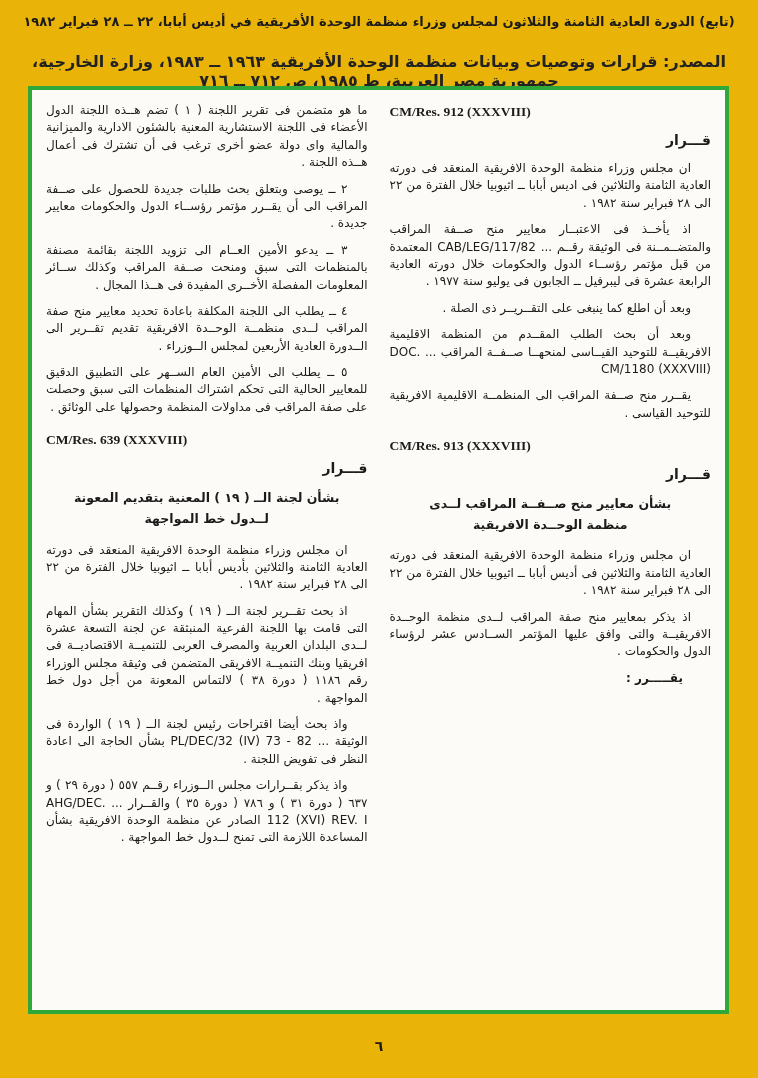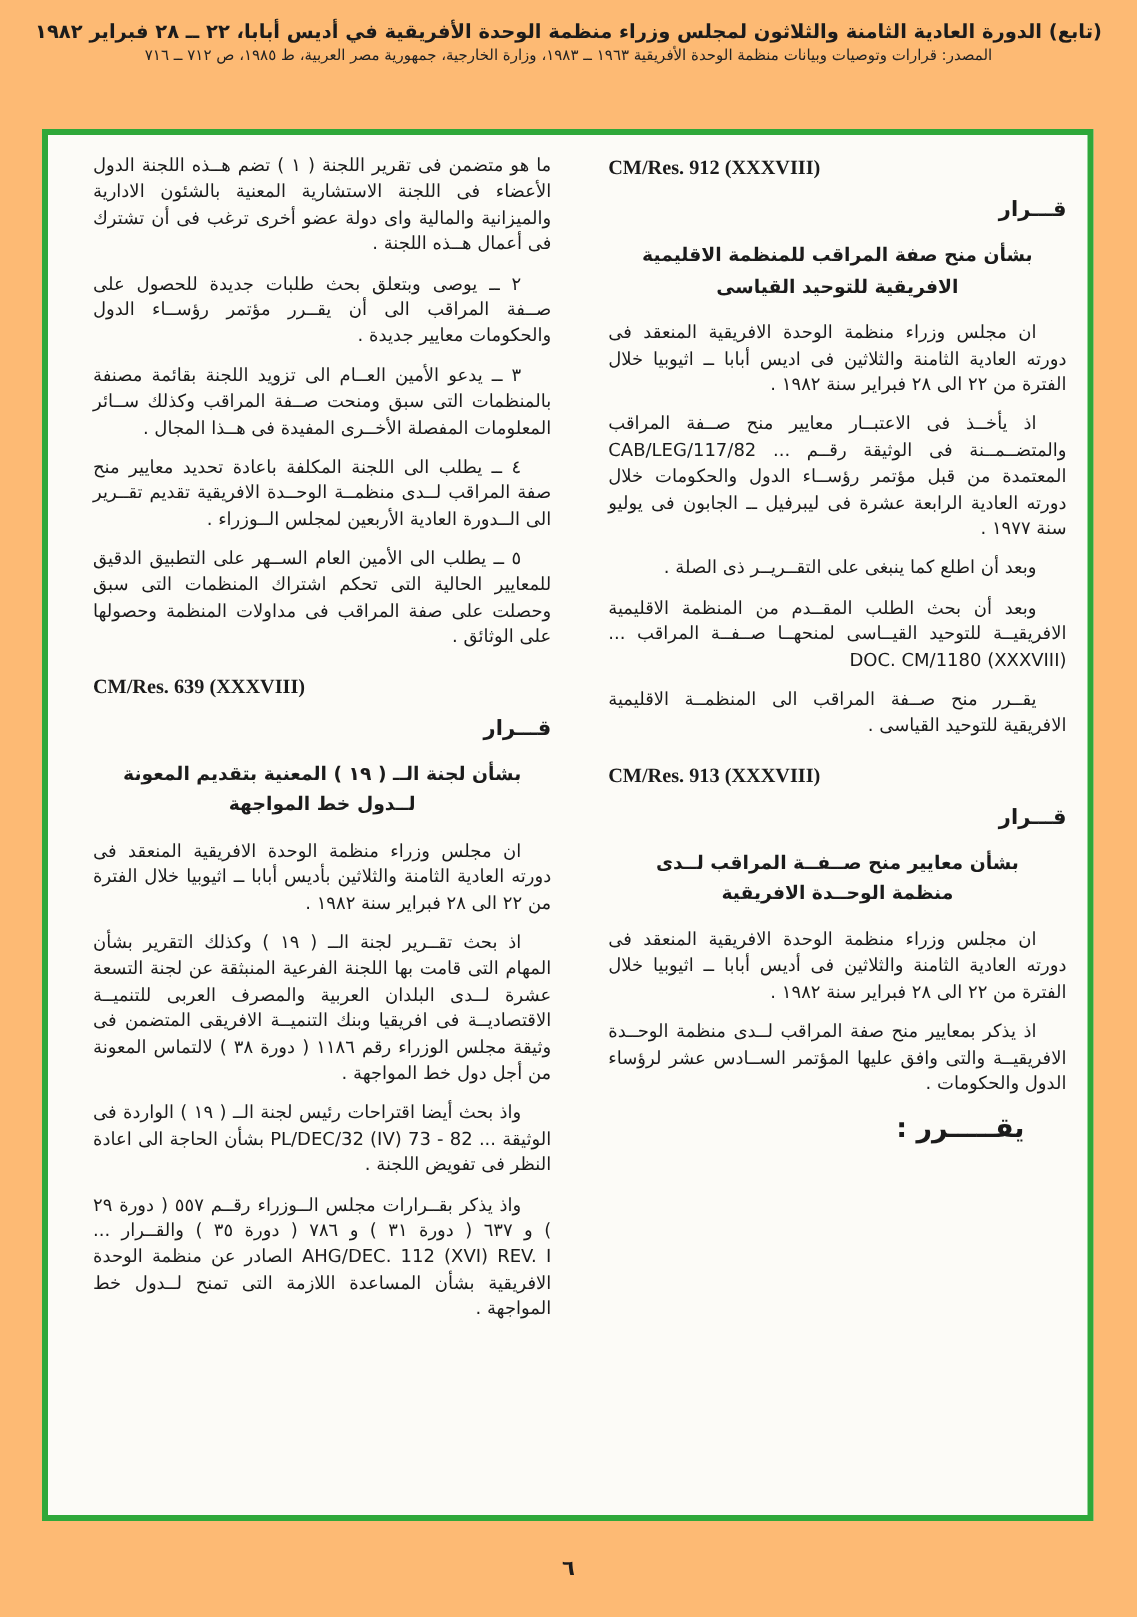--- a/index.html
+++ b/index.html
@@ -1,42 +1,42 @@
 <!DOCTYPE html>
 <html lang="ar"><head>
 <meta charset="utf-8">
 <style>
   html, body { margin: 0; padding: 0; }
   body { background: #ffffff; }
   .page {
     position: relative;
     width: 758px;
     height: 1078px;
-    background: #fdba74;
+    background: #eab308;
     font-family: "DejaVu Sans", sans-serif;
     color: #1b1b1b;
     overflow: hidden;
   }
   .header {
     position: absolute;
     top: 12px;
     left: 12px;
     right: 12px;
     text-align: center;
     direction: rtl;
   }
   .header .l1 {
     font-size: 13px;
     font-weight: bold;
     line-height: 1.5;
   }
   .header .l2 {
-    font-size: 10px;
-    font-weight: normal;
-    margin-top: 0;
+    font-size: 16px;
+    font-weight: bold;
+    margin-top: 20px;
     color: #222;
   }
   .frame {
     position: absolute;
     left: 28px;
     top: 86px;
     width: 701px;
     height: 928px;
     border: 4px solid #2fa83a;
     box-sizing: border-box;
@@ -48,33 +48,32 @@
     padding: 12px 14px;
     display: flex;
     gap: 22px;
     direction: rtl;
     overflow: hidden;
   }
   .col {
     flex: 1 1 0;
     min-width: 0;
     direction: rtl;
-    margin-left: 16px;
   }
   .para {
     font-size: 12px;
     line-height: 1.45;
     margin: 0 0 9px 0;
     text-align: justify;
     text-indent: 20px;
   }
   .para.cont { text-indent: 0; }
   .decide {
     font-weight: bold;
-    font-size: 18px;
+    font-size: 12px;
     text-indent: 28px;
   }
   .res-ref {
     direction: ltr;
     text-align: left;
     font-family: "Liberation Serif", serif;
     font-weight: bold;
     font-size: 13.5px;
     margin: 16px 0 12px 0;
     unicode-bidi: embed;
@@ -113,21 +112,20 @@
     <div class="l1">(تابع) الدورة العادية الثامنة والثلاثون لمجلس وزراء منظمة الوحدة الأفريقية في أديس أبابا، ٢٢ ــ ٢٨ فبراير ١٩٨٢</div>
     <div class="l2">المصدر: قرارات وتوصيات وبيانات منظمة الوحدة الأفريقية ١٩٦٣ ــ ١٩٨٣، وزارة الخارجية، جمهورية مصر العربية، ط ١٩٨٥، ص ٧١٢ ــ ٧١٦</div>
   </div>
 
   <div class="frame">
     <div class="columns">
 
       <div class="col">
         <div class="res-ref">CM/Res. 912 (XXXVIII)</div>
         <div class="res-title">قـــرار</div>
-        <div class="res-subtitle">بشأن منح صفة المراقب للمنظمة الاقليمية الافريقية للتوحيد القياسى</div>
         <p class="para">ان مجلس وزراء منظمة الوحدة الافريقية المنعقد فى دورته العادية الثامنة والثلاثين فى اديس أبابا ــ اثيوبيا خلال الفترة من ٢٢ الى ٢٨ فبراير سنة ١٩٨٢ .</p>
         <p class="para">اذ يأخــذ فى الاعتبــار معايير منح صــفة المراقب والمتضــمــنة فى الوثيقة رقــم ... CAB/LEG/117/82 المعتمدة من قبل مؤتمر رؤســاء الدول والحكومات خلال دورته العادية الرابعة عشرة فى ليبرفيل ــ الجابون فى يوليو سنة ١٩٧٧ .</p>
         <p class="para">وبعد أن اطلع كما ينبغى على التقــريــر ذى الصلة .</p>
         <p class="para">وبعد أن بحث الطلب المقــدم من المنظمة الاقليمية الافريقيــة للتوحيد القيــاسى لمنحهــا صــفــة المراقب ... DOC. CM/1180 (XXXVIII)</p>
         <p class="para">يقــرر منح صــفة المراقب الى المنظمــة الاقليمية الافريقية للتوحيد القياسى .</p>
         <div class="res-ref">CM/Res. 913 (XXXVIII)</div>
         <div class="res-title">قـــرار</div>
         <div class="res-subtitle">بشأن معايير منح صــفــة المراقب لــدى منظمة الوحــدة الافريقية</div>
         <p class="para">ان مجلس وزراء منظمة الوحدة الافريقية المنعقد فى دورته العادية الثامنة والثلاثين فى أديس أبابا ــ اثيوبيا خلال الفترة من ٢٢ الى ٢٨ فبراير سنة ١٩٨٢ .</p>
         <p class="para">اذ يذكر بمعايير منح صفة المراقب لــدى منظمة الوحــدة الافريقيــة والتى وافق عليها المؤتمر الســادس عشر لرؤساء الدول والحكومات .</p>

